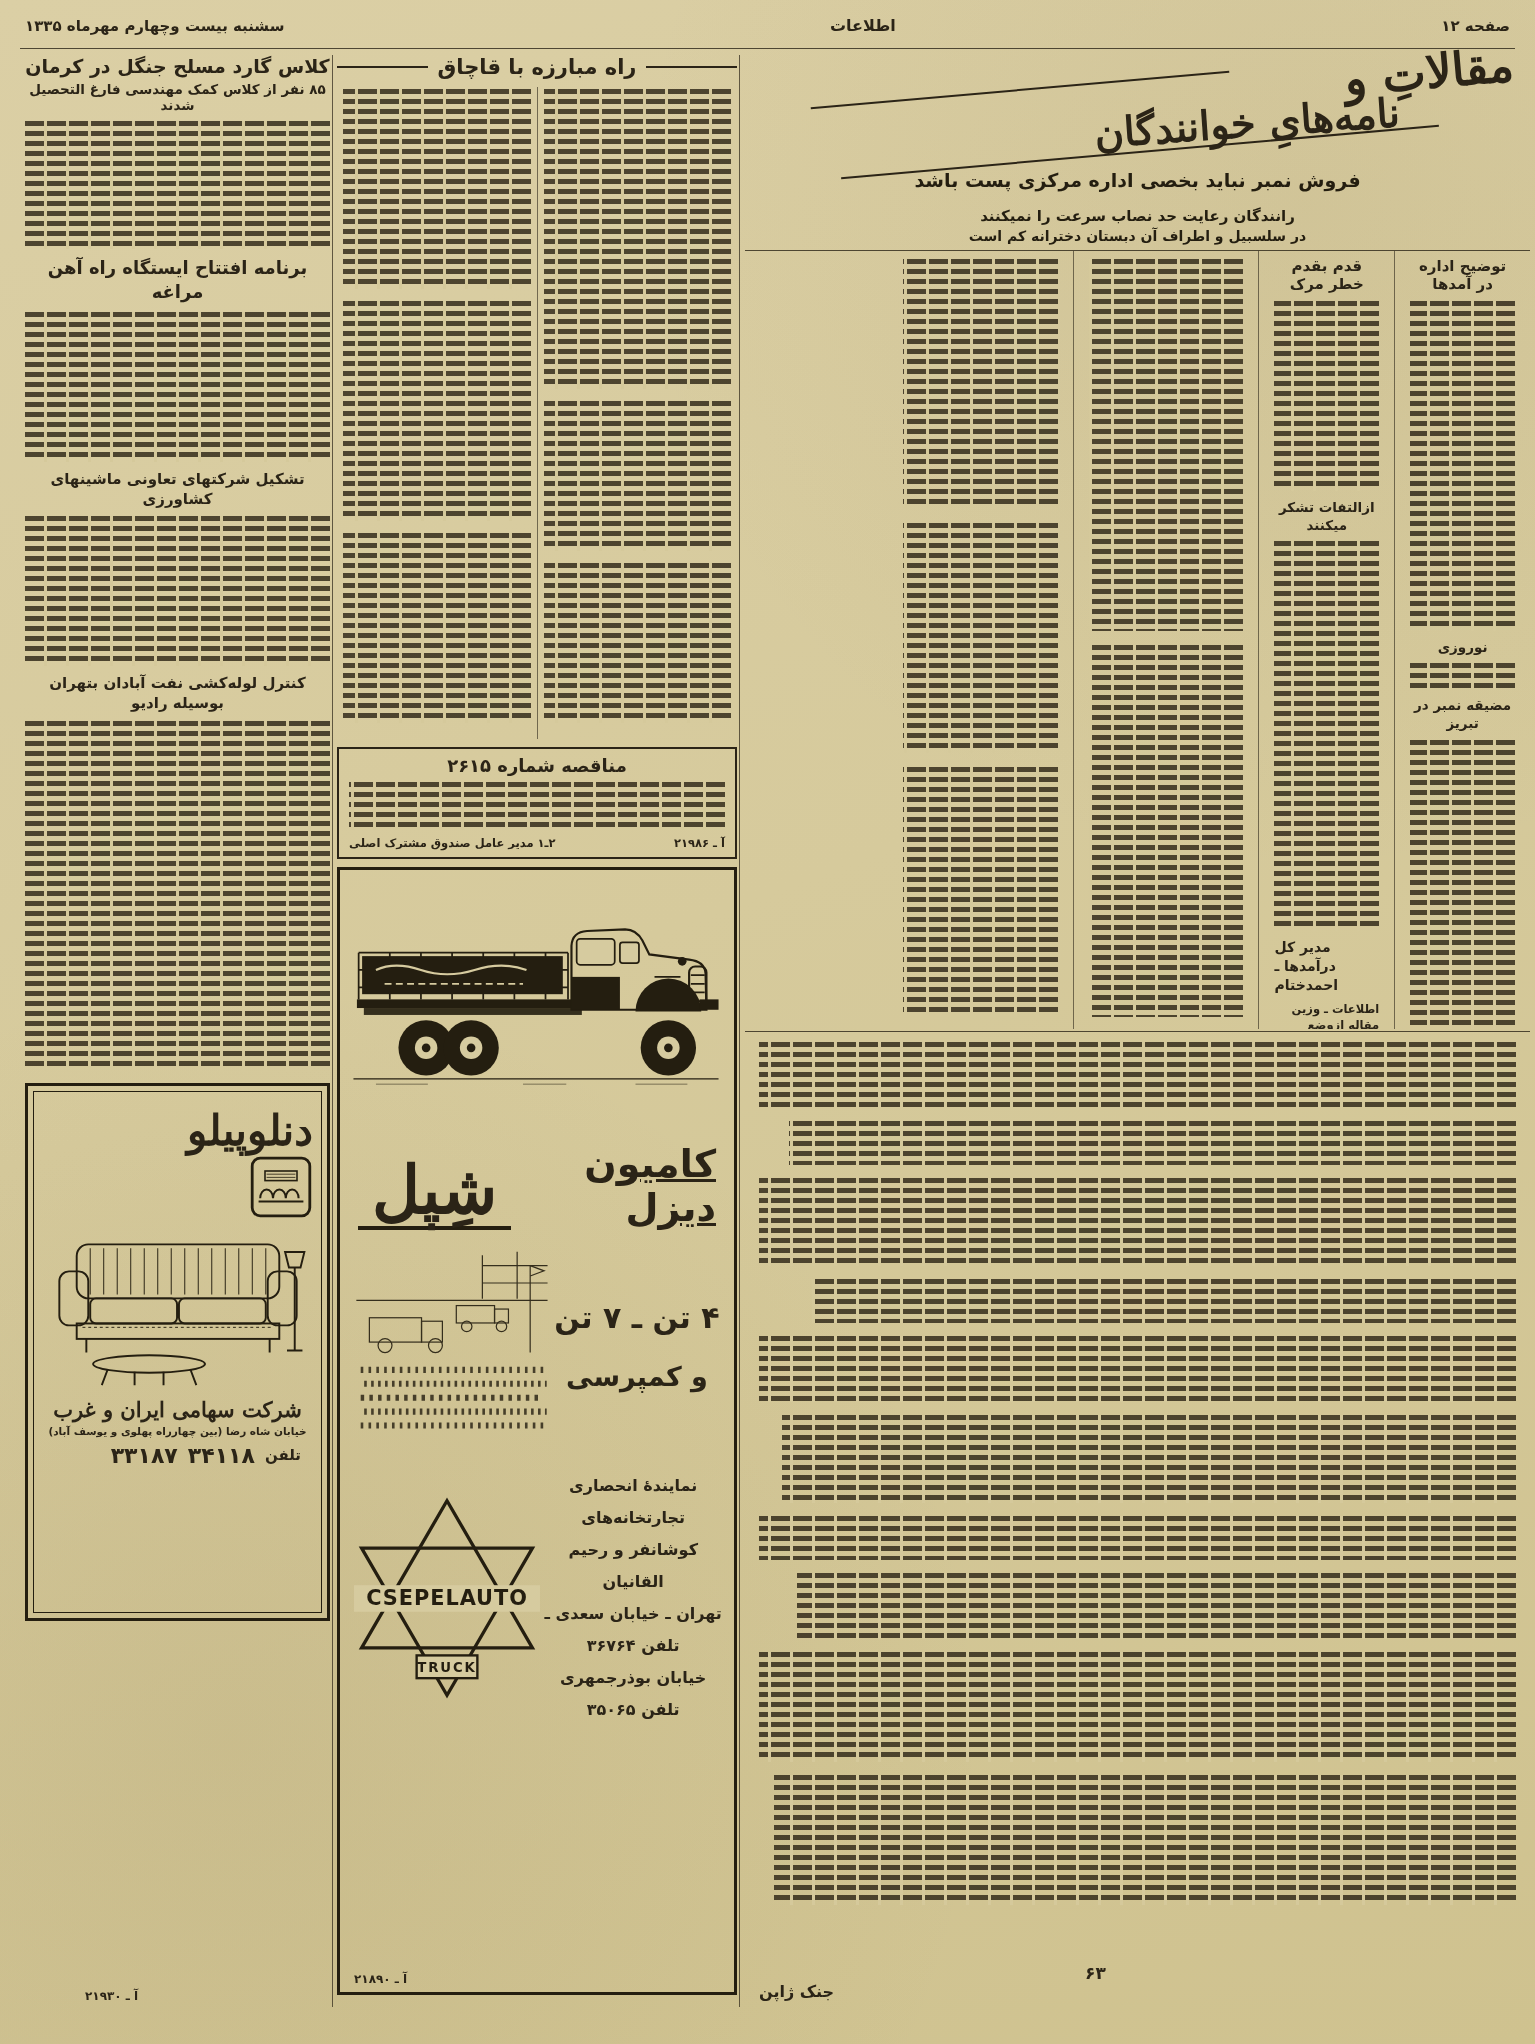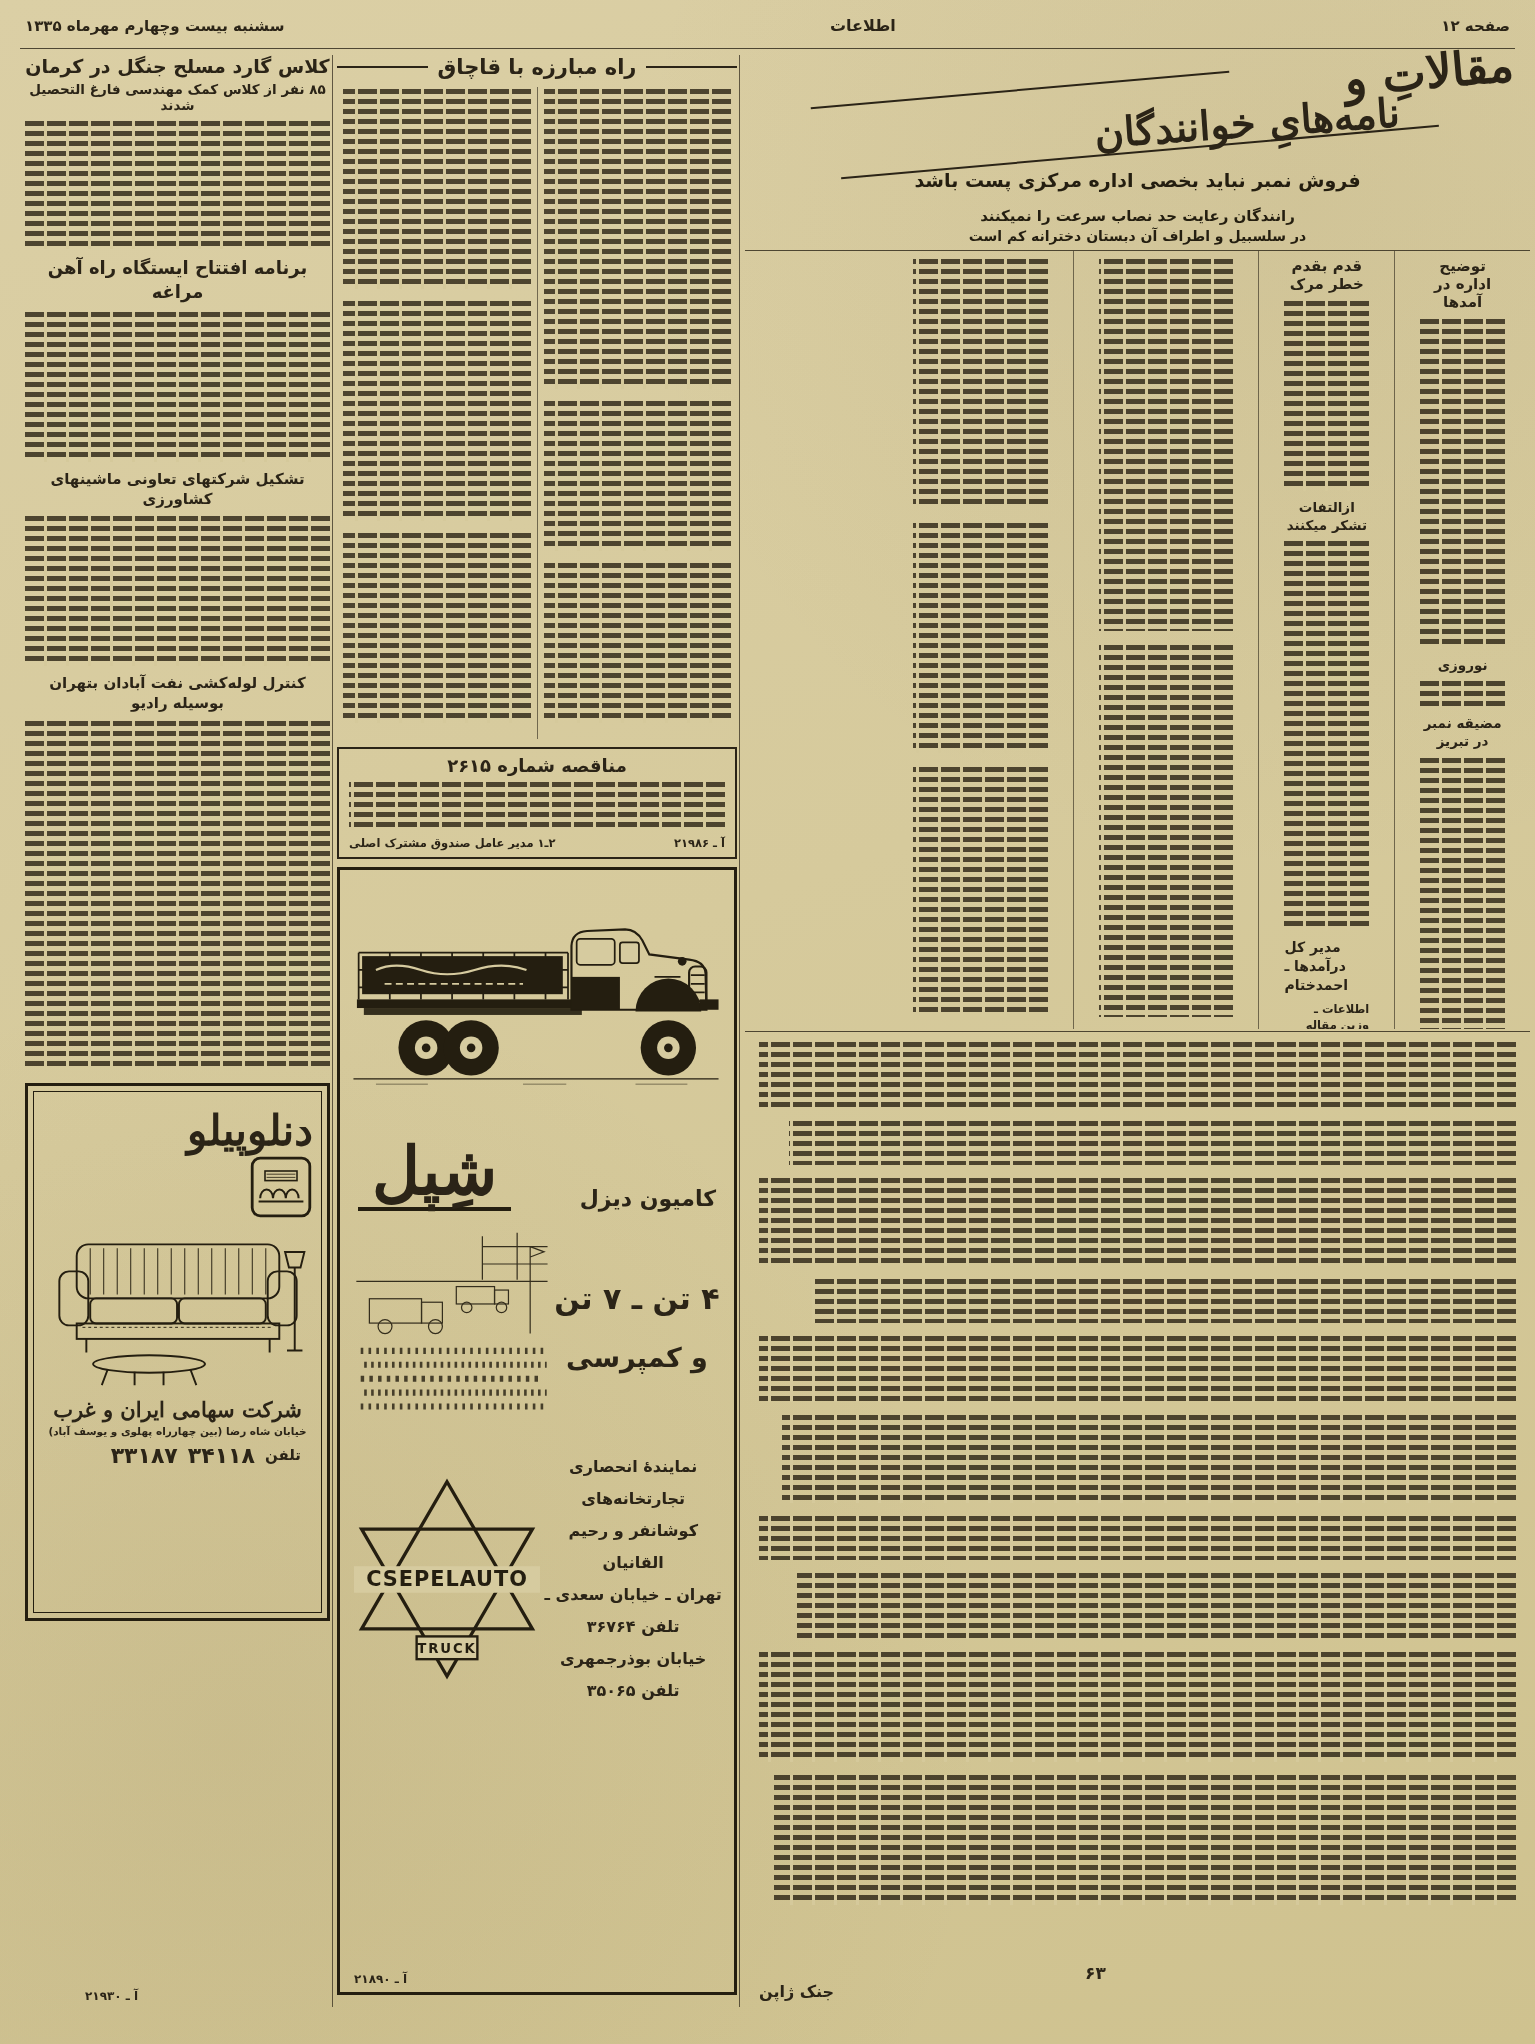--- a/index.html
+++ b/index.html
@@ -20,21 +20,21 @@
       repeating-linear-gradient(to left, rgba(0,0,0,0) 0 19px, #d5c99b 19px 22px),
       repeating-linear-gradient(to bottom, rgba(46,38,22,.82) 0 5px, rgba(0,0,0,0) 5px 10px);
     background-clip:padding-box;
   }
   .hdr{position:absolute;top:16px;left:25px;right:25px;display:flex;justify-content:space-between;align-items:baseline;font-weight:bold;font-size:15px;}
   .sec{position:absolute;box-sizing:border-box;}
   .center{text-align:center;}
   .sub{font-weight:bold;text-align:center;font-size:13.5px;line-height:1.35;margin:7px 0;}
   .colhead{font-weight:bold;text-align:center;font-size:15px;margin:2px 0 8px;}
   .rs-cols{display:flex;height:778px;overflow:hidden;}
-  .rs-cols>div{box-sizing:border-box;padding:4px 25px;border-left:1px solid rgba(43,36,23,.6);overflow:hidden;height:100%;}
+  .rs-cols>div{box-sizing:border-box;padding:4px 15px;border-left:1px solid rgba(43,36,23,.6);overflow:hidden;height:100%;}
   .rs-cols>div:last-child{border-left:none;}
   .cal{position:absolute;font-family:"DejaVu Serif",serif;font-weight:bold;white-space:nowrap;}
   .swash{position:absolute;height:2px;background:#2b2417;transform:rotate(-5deg);}
   .letters{padding:10px 14px 0;overflow:hidden;}
   .letters .gk{margin-bottom:13px;}
   .box{box-sizing:border-box;border:2px solid #2b2417;}
   .adbox{box-sizing:border-box;border:3px solid #241e10;}
   .smallcode{font-size:12px;font-weight:bold;}
   svg{display:block;}
   svg text{font-family:"DejaVu Sans",sans-serif;}
@@ -182,21 +182,21 @@
             <circle cx="140" cy="152" r="5" fill="#241e10"></circle>
           <circle cx="368" cy="152" r="32" fill="#241e10"></circle>
             <circle cx="368" cy="152" r="13" fill="#d6cb9f"></circle>
             <circle cx="368" cy="152" r="5" fill="#241e10"></circle>
         </g>
         <path d="M4 188 H426" stroke="#241e10" stroke-width="1.5"></path>
         <path d="M30 194 h60 M200 194 h50 M330 194 h60" stroke="#241e10" stroke-width="1" opacity=".6"></path>
       </svg>
 
       <div style="display:flex;align-items:flex-end;justify-content:space-between;margin-top:12px;padding:0 6px;">
-        <div style="font-weight:bold;font-size:22px;">کامیون دیزل</div>
+        <div style="font-weight:bold;font-size:38px;text-decoration:underline;">کامیون دیزل</div>
         <div style="font-family:'DejaVu Serif',serif;font-weight:bold;font-size:66px;line-height:.9;border-bottom:4px solid #241e10;padding:0 14px 6px;">شِپل</div>
       </div>
 
       <div style="display:flex;margin-top:18px;align-items:center;">
         <div style="width:46%;text-align:center;">
           <div style="font-weight:bold;font-size:30px;">۴ تن ـ ۷ تن</div>
           <div style="font-weight:bold;font-size:27px;margin-top:26px;">و کمپرسی</div>
         </div>
         <svg viewBox="0 0 230 225" width="200" height="196" style="margin-right:auto;">
           <g stroke="#241e10" fill="none" stroke-width="1.4" opacity=".9">

